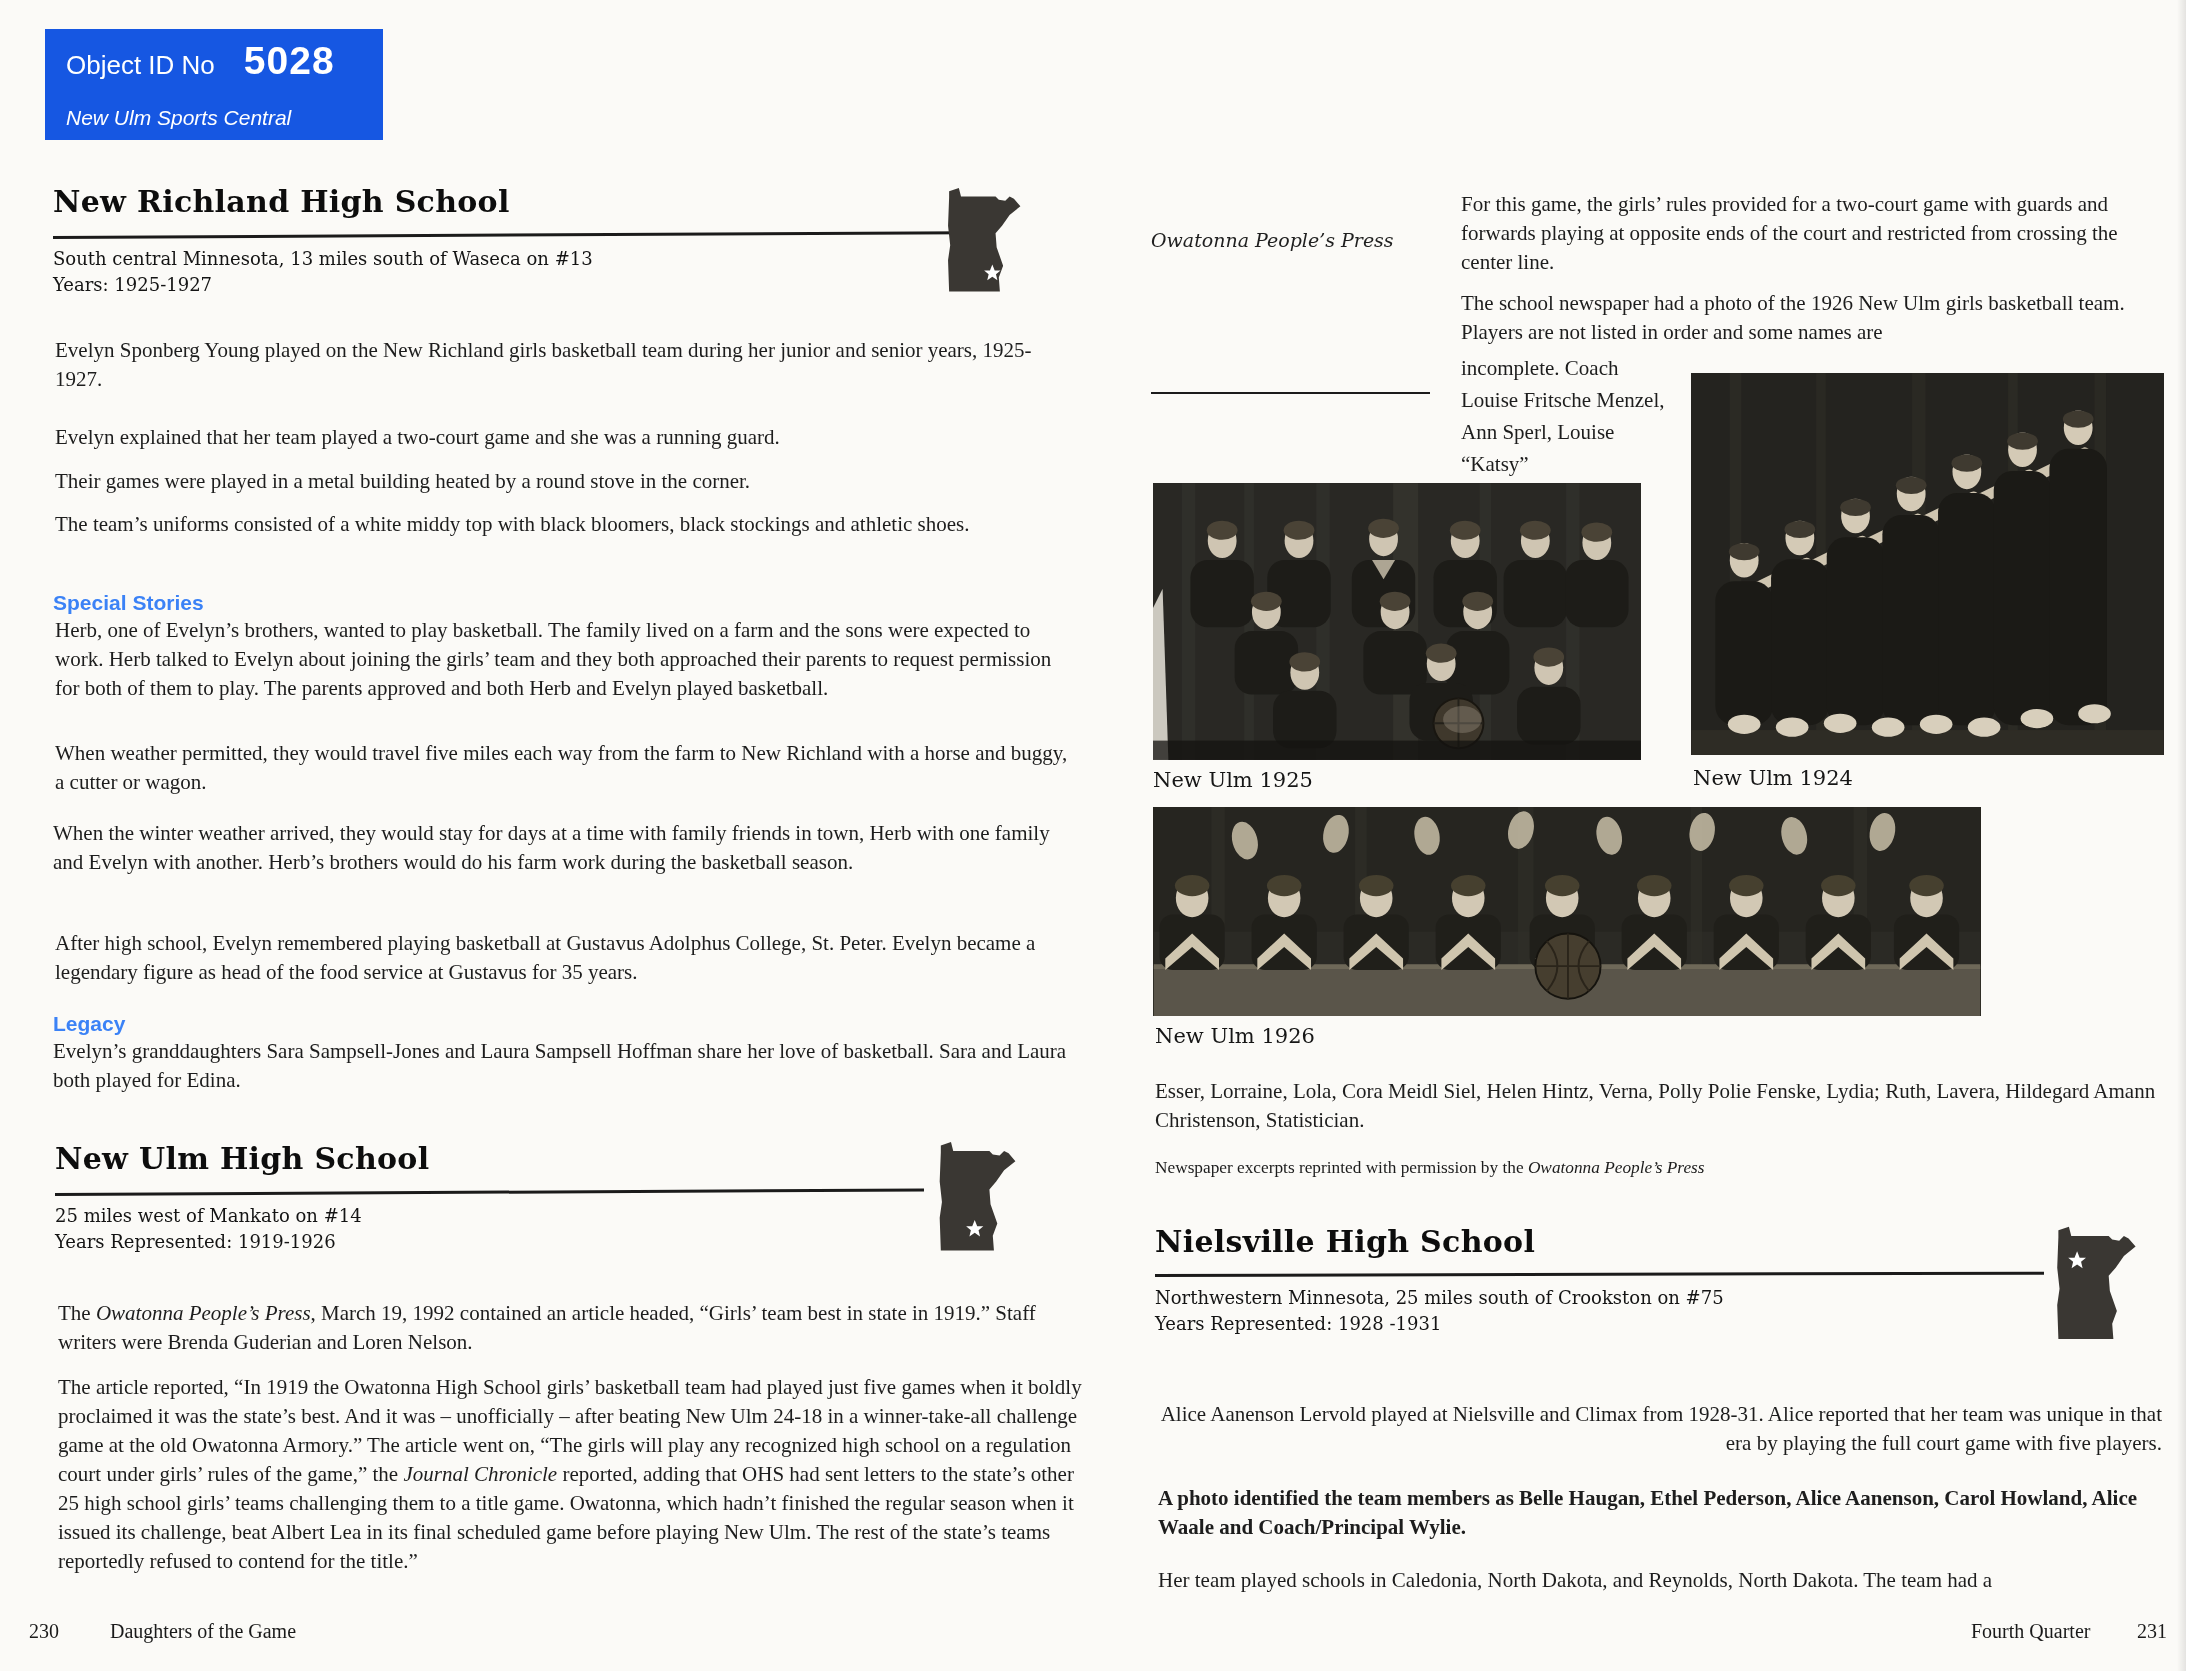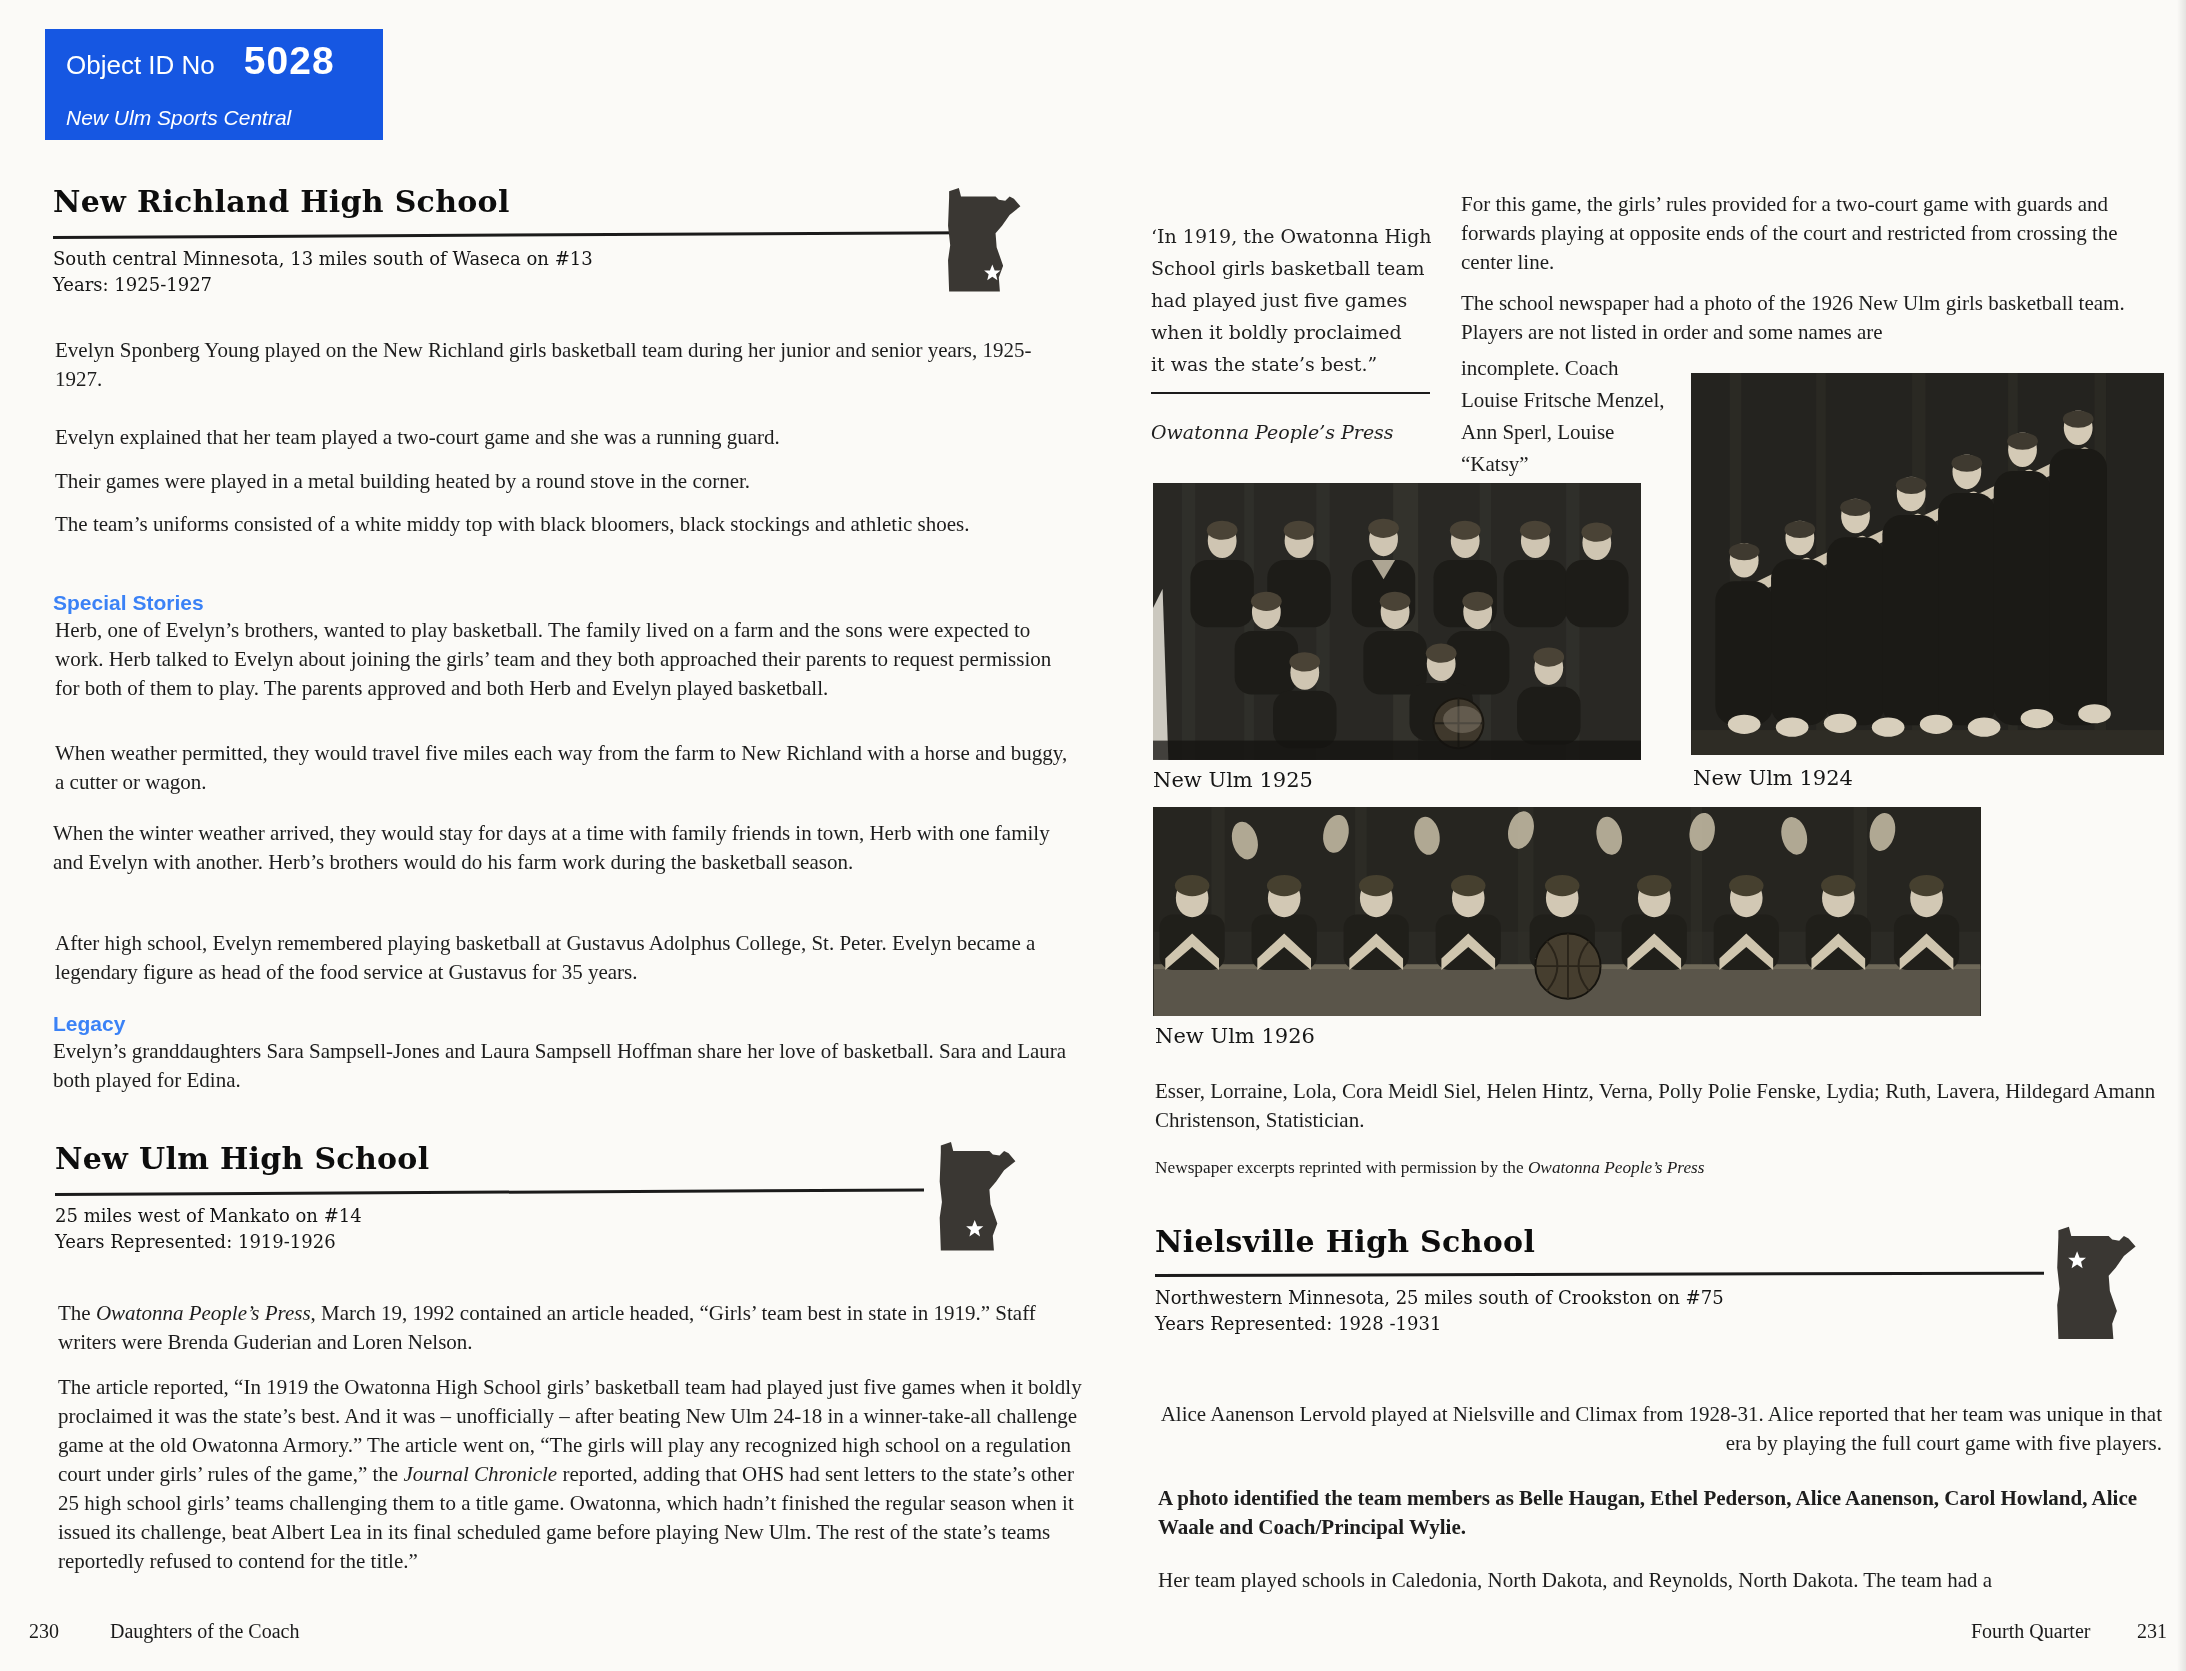--- a/index.html
+++ b/index.html
@@ -74,28 +74,23 @@
 
   <div class="abs slab" style="left:55px;top:1203px;">
     <div>25 miles west of Mankato on #14</div>
     <div>Years Represented: 1919-1926</div>
   </div>
 
   <div class="abs body-text" style="left:58px;top:1299px;width:1023px;"><span>The </span><span style="font-style: italic;">Owatonna People’s Press</span><span>, March 19, 1992 contained an article headed, “Girls’ team best in state in 1919.” Staff writers were Brenda Guderian and Loren Nelson.</span></div>
   <div class="abs body-text" style="left:58px;top:1373px;width:1028px;"><span>The article reported, “In 1919 the Owatonna High School girls’ basketball team had played just five games when it boldly proclaimed it was the state’s best. And it was – unofficially – after beating New Ulm 24-18 in a winner-take-all challenge game at the old Owatonna Armory.” The article went on, “The girls will play any recognized high school on a regulation court under girls’ rules of the game,” the </span><span style="font-style: italic;">Journal Chronicle</span><span> reported, adding that OHS had sent letters to the state’s other 25 high school girls’ teams challenging them to a title game. Owatonna, which hadn’t finished the regular season when it issued its challenge, beat Albert Lea in its final scheduled game before playing New Ulm. The rest of the state’s teams reportedly refused to contend for the title.”</span></div>
 
   <div class="abs footer-text" style="left:29px;top:1620px;">230</div>
-  <div class="abs footer-text" style="left:110px;top:1620px;">Daughters of the Coach</div>
+  <div class="abs footer-text" style="left:110px;top:1620px;">Daughters of the Game</div>
 
   <div class="abs pullquote" style="left:1151px;top:188px;width:298px;">
-    <div>‘In 1919, the Owatonna High
-School girls basketball team
-had played just five games
-when it boldly proclaimed
-it was the state’s best.”</div>
     <div class="pq-source">Owatonna People’s Press</div>
   </div>
   <div class="abs rule" style="left:1151px;top:392px;width:279px;height:1.9px;"></div>
 
   <div class="abs body-text" style="left:1461px;top:190px;width:677px;">For this game, the girls’ rules provided for a two-court game with guards and forwards playing at opposite ends of the court and restricted from crossing the center line.</div>
   <div class="abs body-text" style="left:1461px;top:289px;width:692px;">The school newspaper had a photo of the 1926 New Ulm girls basketball team. Players are not listed in order and some names are</div>
   <div class="abs body-text" style="left:1461px;top:352px;width:204px;line-height:32px;">incomplete. Coach Louise Fritsche Menzel, Ann Sperl, Louise “Katsy”</div>
 
   <svg class="abs photo" style="left:1691px;top:373px;" width="473" height="382" viewBox="0 0 492 398">
     <rect width="492" height="398" fill="#24231f"></rect>

